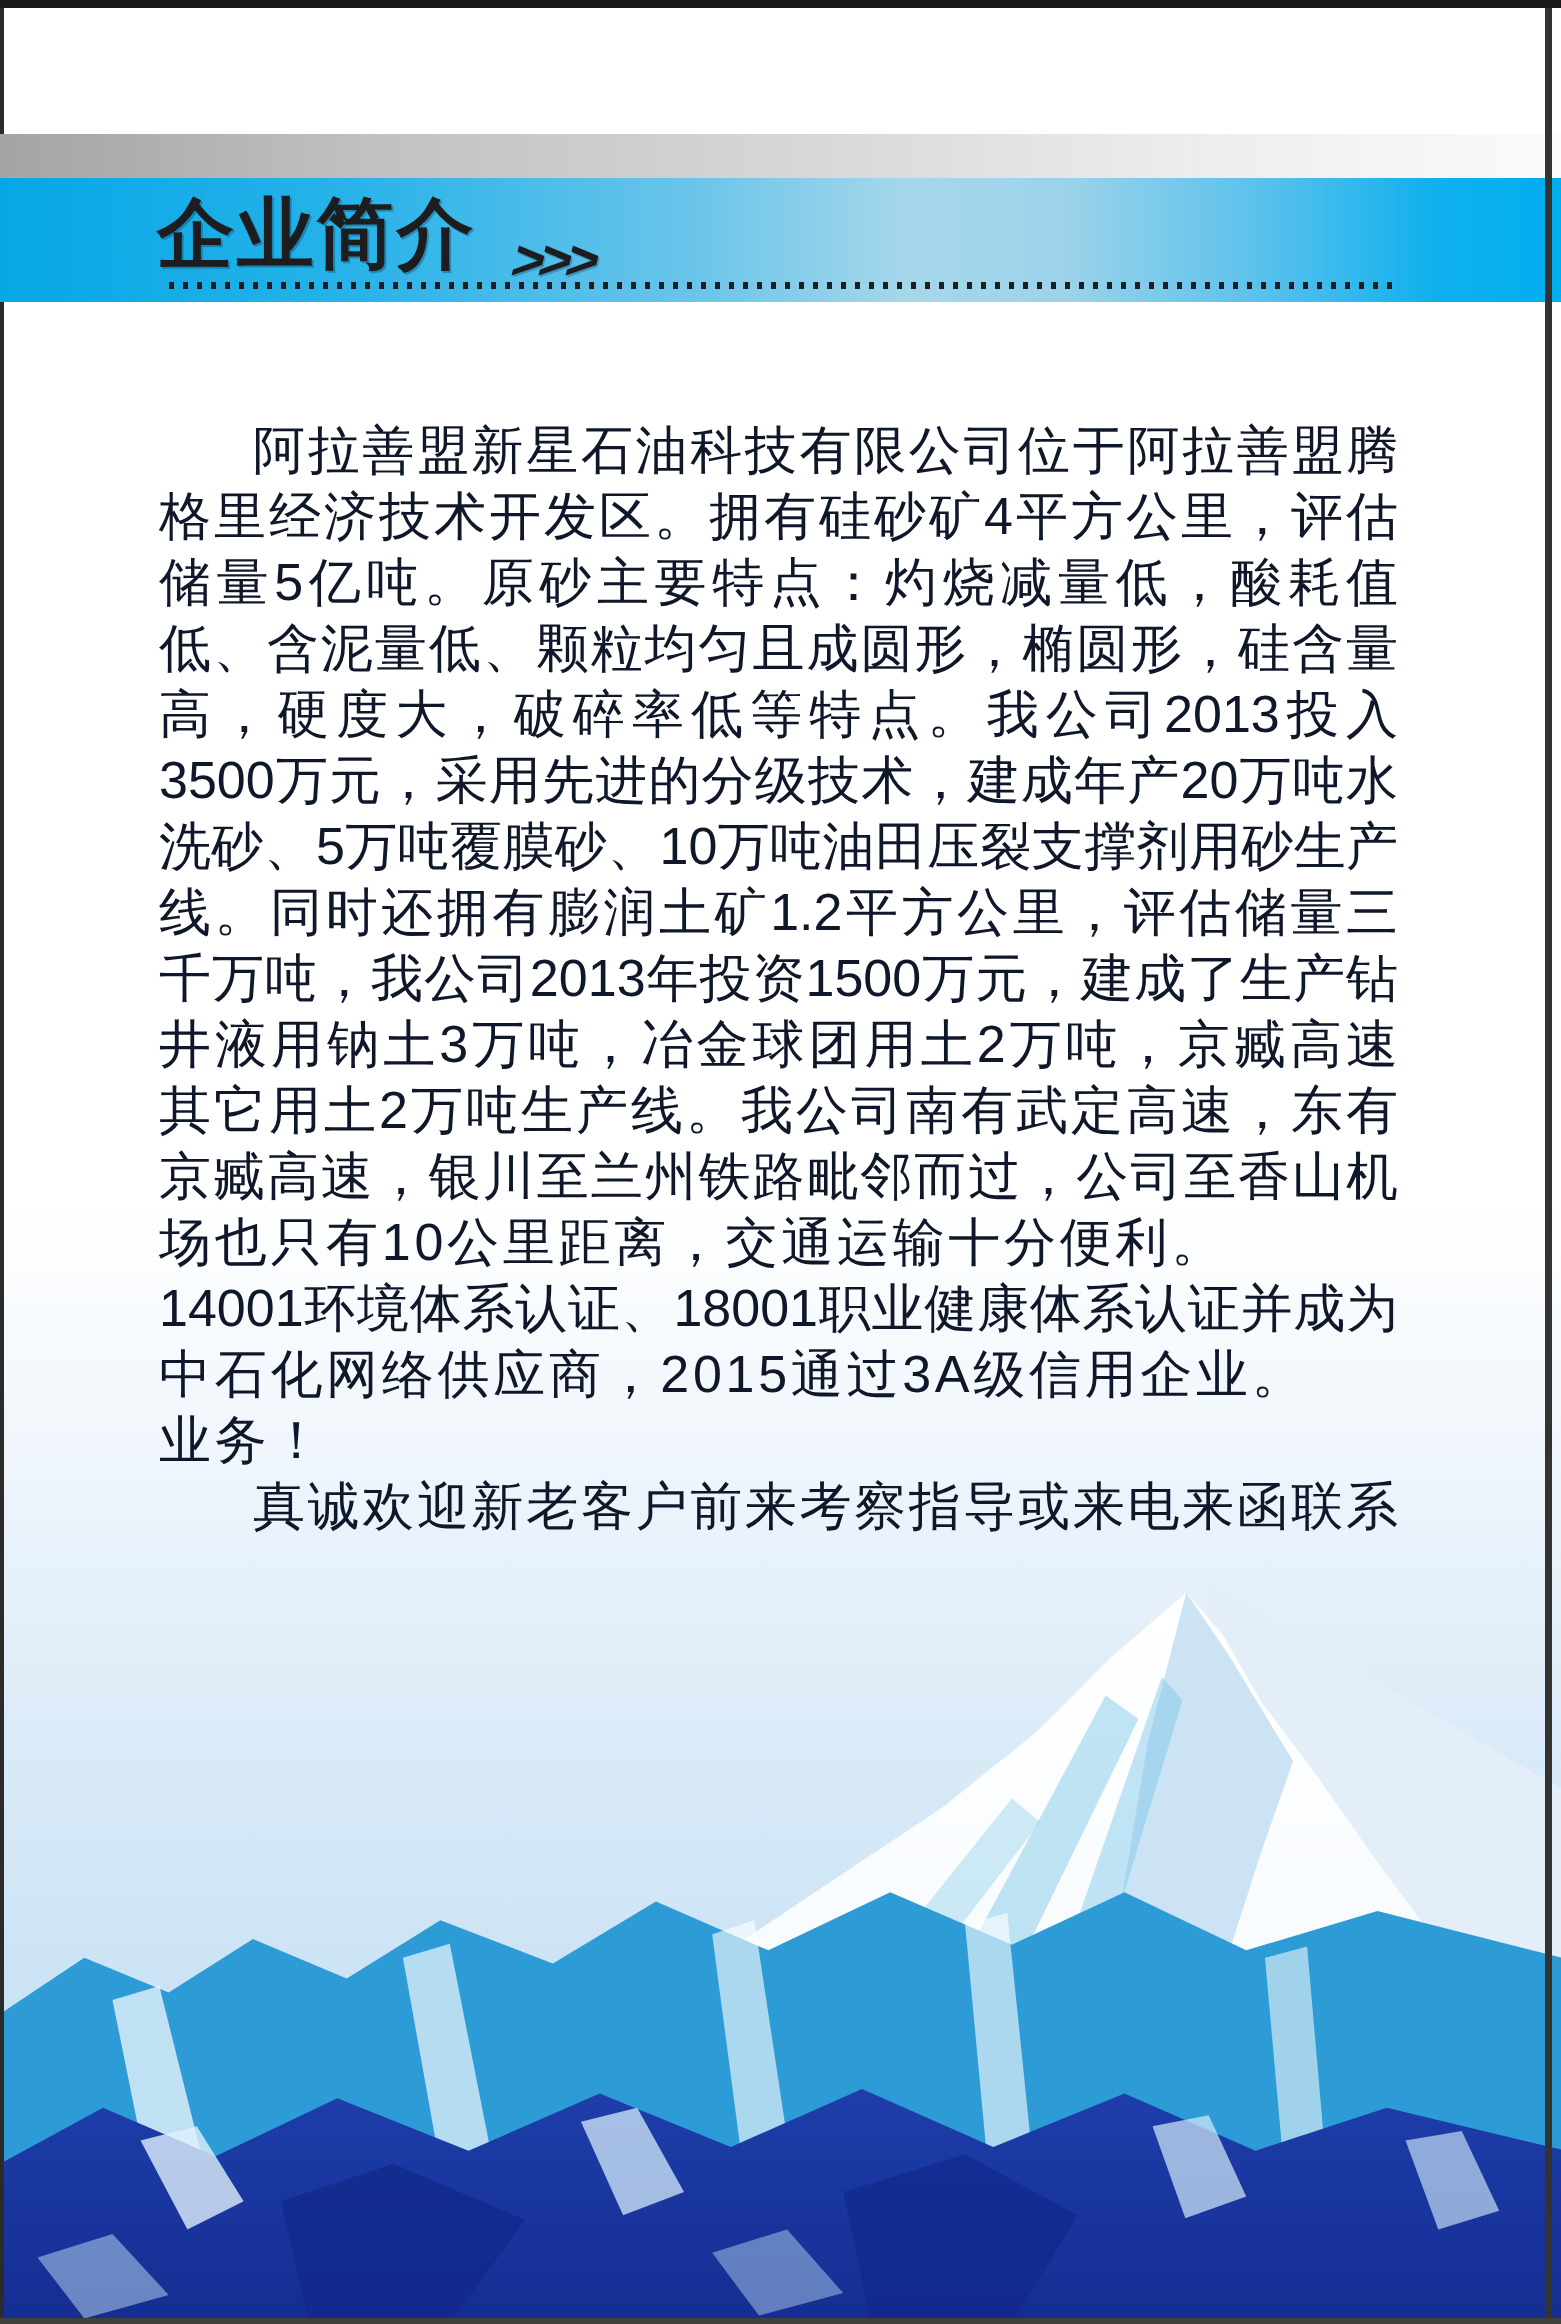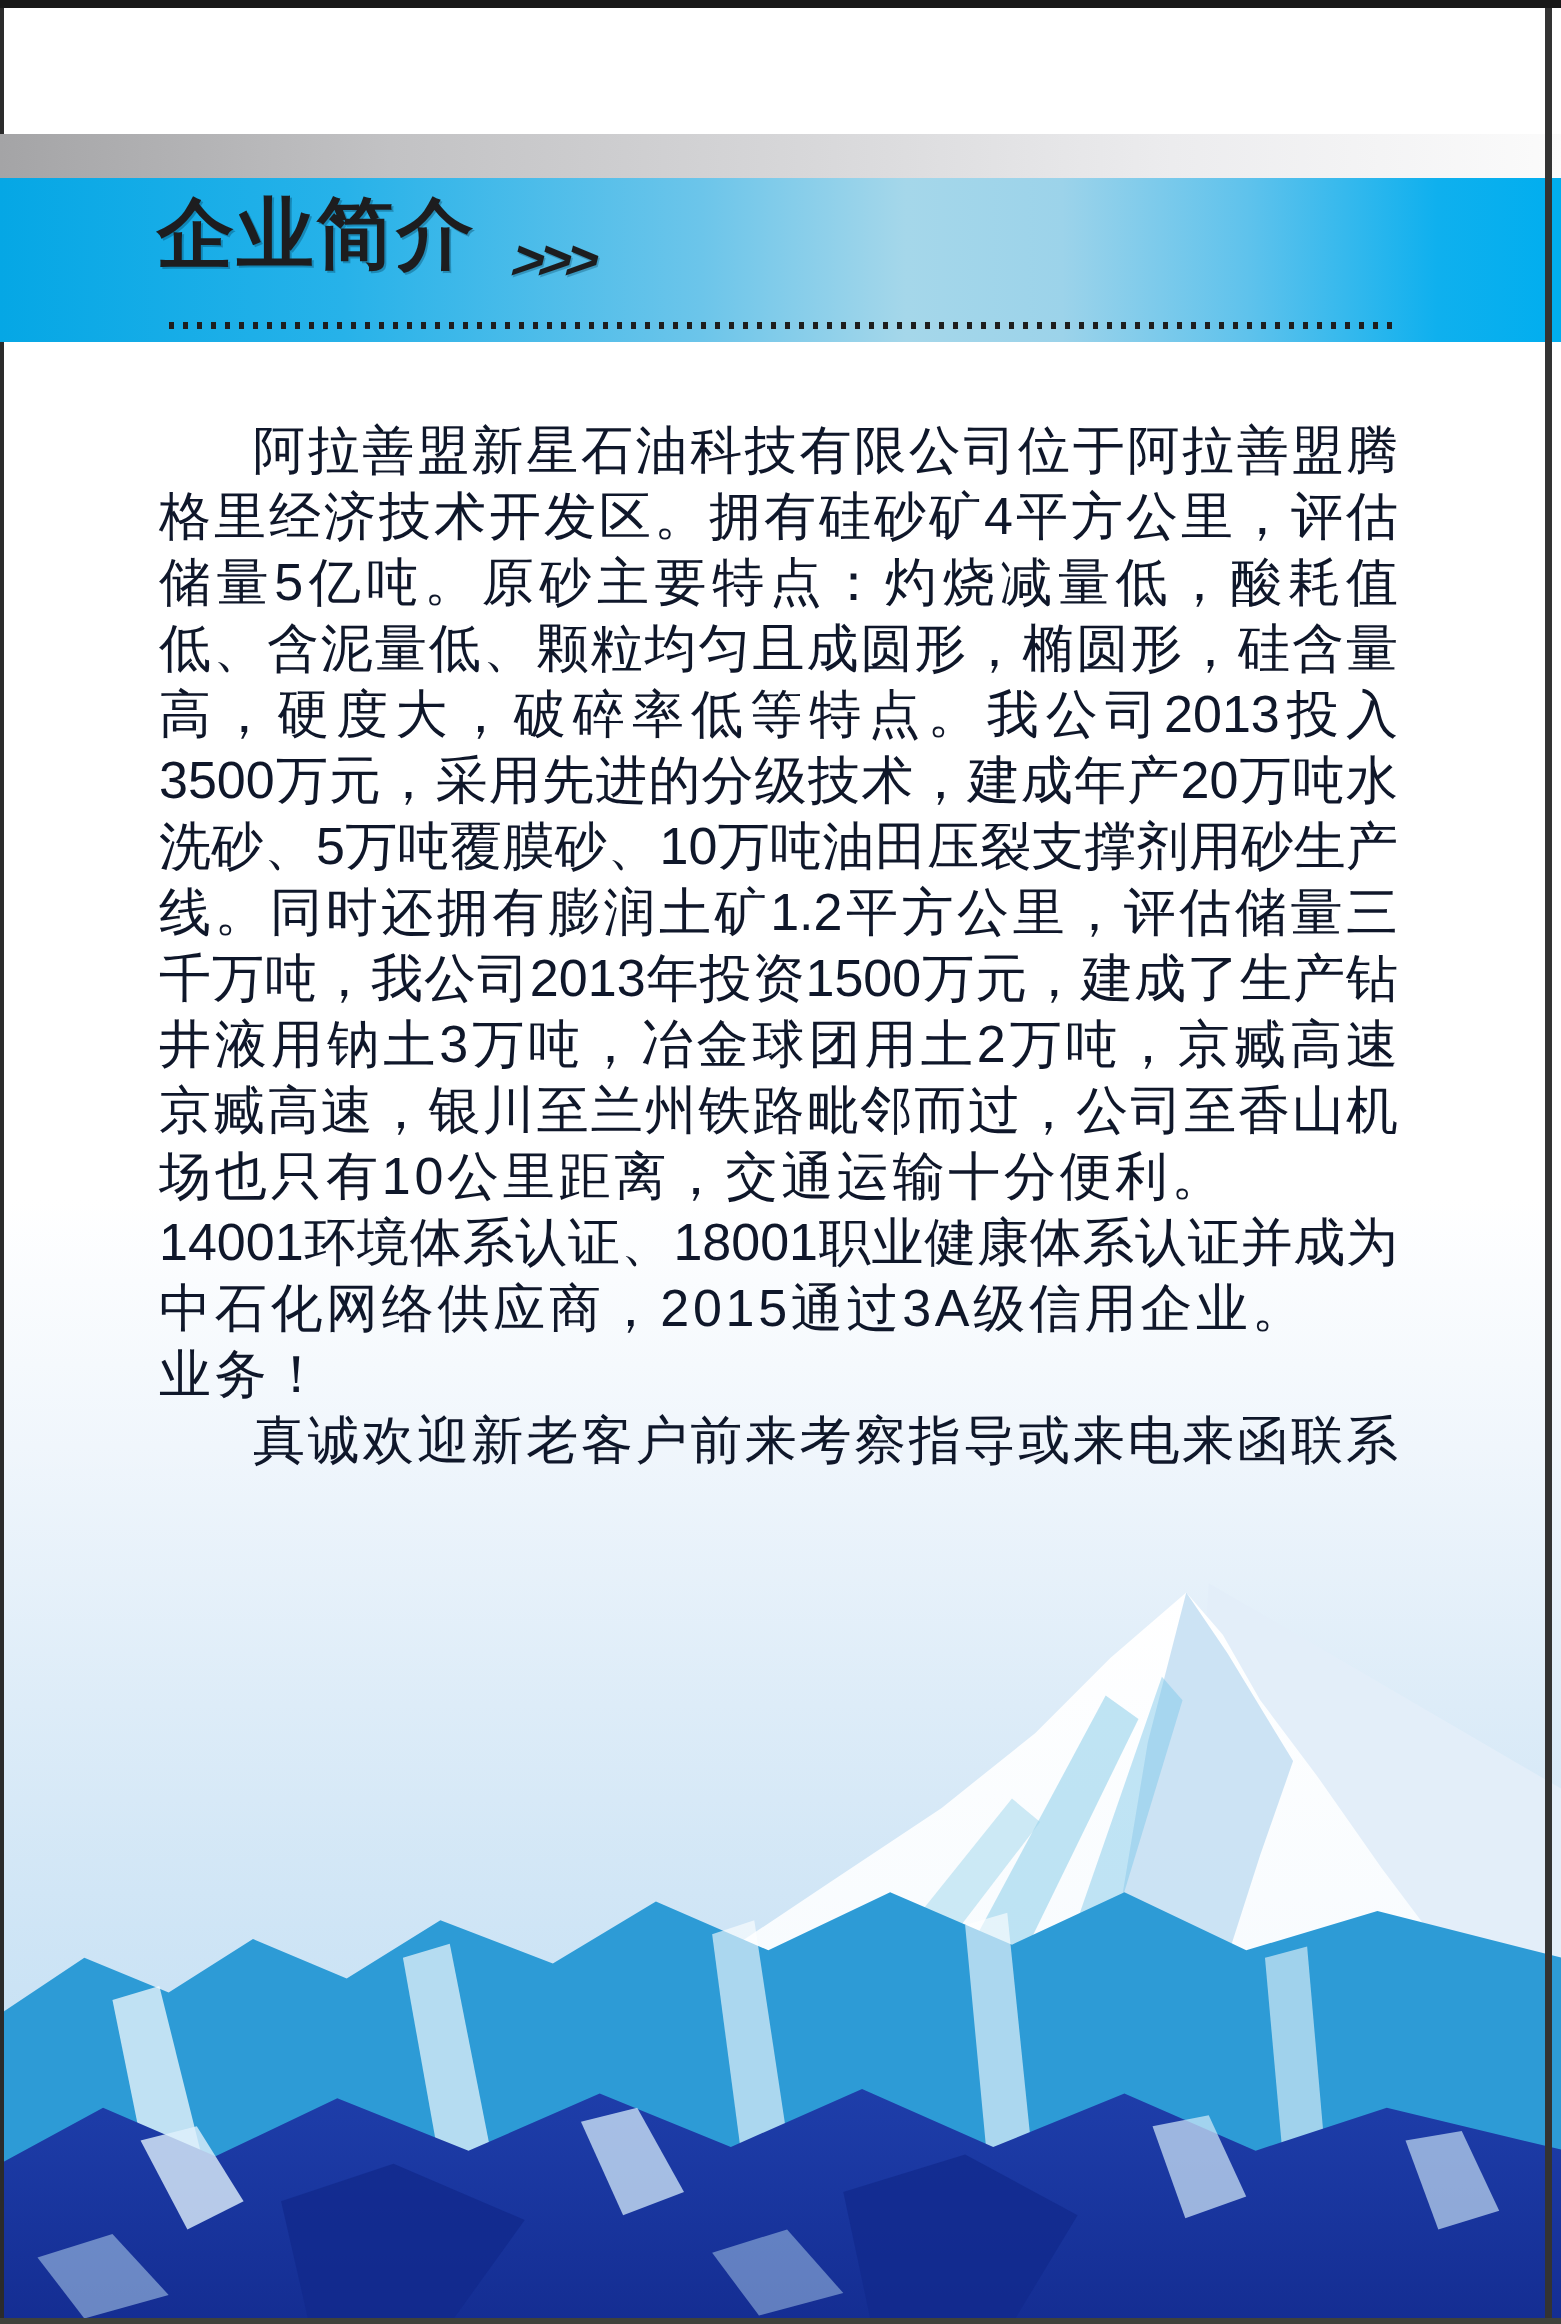--- a/index.html
+++ b/index.html
@@ -15,21 +15,21 @@
   .frame-left{position:absolute;left:0;top:0;width:3.7px;height:100%;background:#2b2b2b;z-index:4;}
   .frame-right{position:absolute;left:1545px;top:0;width:6.6px;height:100%;background:#333333;z-index:9;}
   .frame-bottom{position:absolute;left:0;top:2318px;width:100%;height:6.6px;background:#3f423c;z-index:10;}
 
   
   .bar-silver{
     position:absolute;left:0;top:134px;width:100%;height:44px;z-index:6;
     background:linear-gradient(90deg,#a4a4a6 0%,#c2c2c4 25%,#d6d6d8 50%,#ececee 75%,#fbfbfb 100%);
   }
   .bar-blue{
-    position:absolute;left:0;top:178px;width:100%;height:164px;z-index:6;
+    position:absolute;left:0;top:178px;width:100%;height:124px;z-index:6;
     background:linear-gradient(90deg,#05a7e5 0%,#27b2e9 22%,#6cc5ea 45%,#a5d7ea 58%,#9cd3ea 68%,#5ec2ec 80%,#0fb0ee 92%,#00aeef 100%);
   }
   .page-title{
     position:absolute;left:157px;top:11.2px;
     font-size:77px;line-height:1.15;font-weight:900;color:#1d1d1f;
     letter-spacing:2.8px;
     text-shadow:1.9px 1.9px 0 rgba(0,60,90,.35);
   }
   .title-arrows{
     position:absolute;left:513px;top:49px;
@@ -137,20 +137,21 @@
       <div class="line indent">阿拉善盟新星石油科技有限公司位于阿拉善盟腾</div>
       <div class="line">格里经济技术开发区。拥有硅砂矿4平方公里，评估</div>
       <div class="line">储量5亿吨。原砂主要特点：灼烧减量低，酸耗值</div>
       <div class="line">低、含泥量低、颗粒均匀且成圆形，椭圆形，硅含量</div>
       <div class="line">高，硬度大，破碎率低等特点。我公司2013投入</div>
       <div class="line">3500万元，采用先进的分级技术，建成年产20万吨水</div>
       <div class="line">洗砂、5万吨覆膜砂、10万吨油田压裂支撑剂用砂生产</div>
       <div class="line">线。同时还拥有膨润土矿1.2平方公里，评估储量三</div>
       <div class="line">千万吨，我公司2013年投资1500万元，建成了生产钻</div>
       <div class="line">井液用钠土3万吨，冶金球团用土2万吨，京臧高速</div>
+      <div class="line">其它用土2万吨生产线。我公司南有武定高速，东有</div>
       <div class="line">京臧高速，银川至兰州铁路毗邻而过，公司至香山机</div>
       <div class="line end">场也只有10公里距离，交通运输十分便利。</div>
       <div class="line">14001环境体系认证、18001职业健康体系认证并成为</div>
       <div class="line end">中石化网络供应商，2015通过3A级信用企业。</div>
       <div class="line end">业务！</div>
       <div class="line indent">真诚欢迎新老客户前来考察指导或来电来函联系</div>
     </div>
 
 </div>
 

